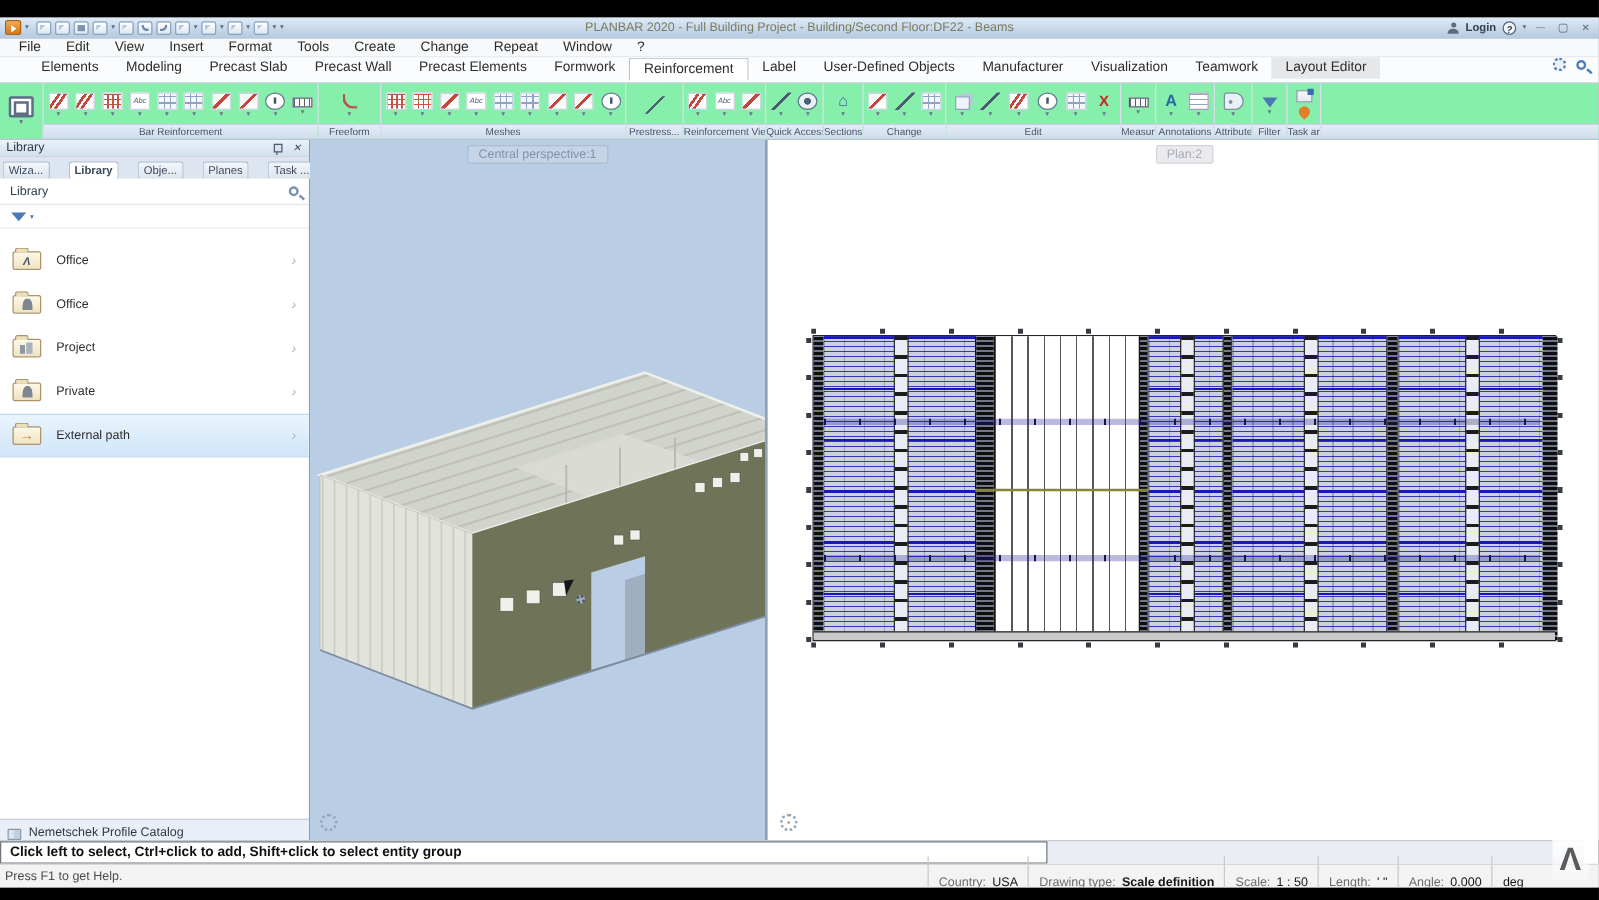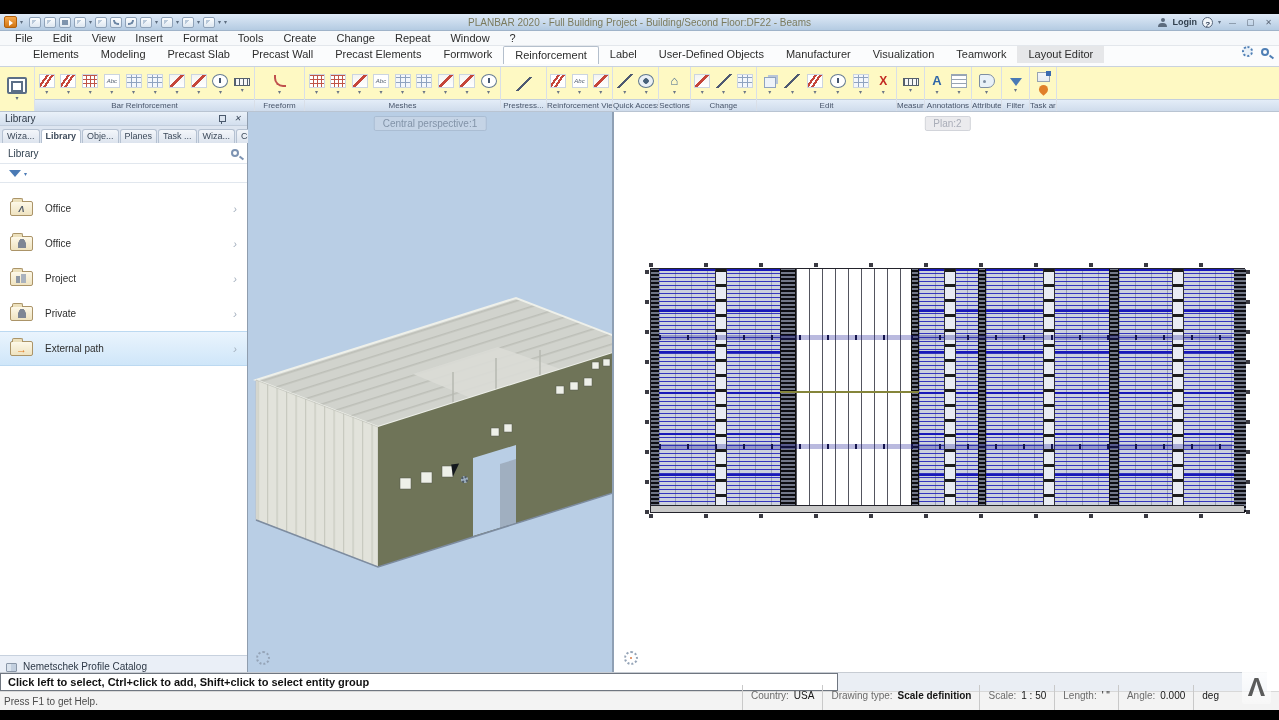--- a/index.html
+++ b/index.html
@@ -47,21 +47,21 @@
     display:flex;align-items:flex-start;font-size:11px;color:#2d2d2d;padding-left:22px}
   .rtab{padding:2px 11px 3px;cursor:pointer;white-space:nowrap}
   .rtab.active{background:#fff;border:1px solid #b4bfcc;border-bottom:none;border-radius:2px 2px 0 0;position:relative;z-index:2}
   .rtab.shaded{background:#e6e7e9}
   .tab-right{margin-left:auto;display:flex;gap:8px;align-items:center;padding-right:10px}
   .gear{width:11px;height:11px;border-radius:50%;border:2px dotted #4f7fb5;background:#eaf1f8}
   .mag{width:8px;height:8px;border:2px solid #4f7fb5;border-radius:50%;position:relative}
   .mag::after{content:"";position:absolute;left:6px;top:6px;width:5px;height:2px;background:#4f7fb5;transform:rotate(40deg)}
 
   
-  .ribbon{position:absolute;top:52px;left:0;right:0;height:46px;background:#fef9c3;
+  .ribbon{position:absolute;top:52px;left:0;right:0;height:46px;background:#86efac;
     border-top:1px solid #c9d2de;border-bottom:1px solid #b9c4d2;display:flex}
   .bigbtn{width:35px;display:flex;flex-direction:column;align-items:center;justify-content:center;
     border-right:1px solid #dbe1e9;gap:2px}
   .cube{width:20px;height:17px;border:2px solid #5b6e86;border-radius:2px;position:relative;background:#fff}
   .cube::after{content:"";position:absolute;left:2px;top:2px;width:8px;height:7px;border:2px solid #5b6e86}
   .bigcar{font-size:6px;color:#5d6d80;line-height:5px}
   .rgroup{display:flex;flex-direction:column;border-right:1px solid #d9dfe8}
   .g0{width:220px}.g1{width:50px}.g2{width:196px}.g3{width:46px}.g4{width:66px}.g5{width:46px}
   .g6{width:32px}.g7{width:66px}.g8{width:140px}.g9{width:28px}.g10{width:47px}.g11{width:30px}
   .g12{width:28px}.g13{width:27px}.gfill{flex:1;display:flex;flex-direction:column}
@@ -104,21 +104,21 @@
   
   .panel{position:absolute;left:0;top:98px;width:248px;height:560px;background:#f2f5fa;
     border-right:1px solid #8f9dae;display:flex;flex-direction:column;font-size:10px}
   .pheader{height:14px;background:linear-gradient(#eaf1f9,#d3dfee);border-bottom:1px solid #c1cddc;
     display:flex;align-items:center;padding:0 5px;color:#2e3947}
   .pin{width:7px;height:10px;margin-left:auto;position:relative}
   .pin::before{content:"";position:absolute;left:1px;top:1px;width:5px;height:5px;border:1px solid #4b5a6d;background:#dbe4ef}
   .pin::after{content:"";position:absolute;left:3px;top:7px;width:1px;height:3px;background:#4b5a6d}
   .pclose{width:9px;margin-left:8px;color:#3c4a5c;font-size:8px;text-align:center}
   .pclose::after{content:"✕"}
-  .ptabs{display:flex;height:17px;background:#dde5f0;align-items:flex-end;padding:2px 2px 0;gap:1px;font-size:9px}
+  .ptabs{display:flex;height:17px;background:#dde5f0;align-items:flex-end;padding:2px 2px 0;gap:15px;font-size:9px}
   .ptab{background:linear-gradient(#f3f6fa,#dde4ee);border:1px solid #b5c1d1;border-bottom:none;
     border-radius:3px 3px 0 0;padding:1px 4px 2px;color:#3d4a5a;white-space:nowrap}
   .ptab.active{background:#fff;position:relative;z-index:2;font-weight:bold}
   .psearch{height:21px;background:#fff;border-bottom:1px solid #e1e7ee;display:flex;align-items:center;
     padding:0 8px;color:#30404f}
   .smag{margin-left:auto;width:8px;height:8px;border:2px solid #7d93b2;border-radius:50%;position:relative}
   .smag::after{content:"";position:absolute;left:6px;top:6px;width:5px;height:2px;background:#7d93b2;transform:rotate(40deg)}
   .pfilter{height:19px;background:#fff;border-bottom:1px solid #e1e7ee;display:flex;align-items:center;padding:0 9px;gap:3px}
   .pfun{width:0;height:0;border-left:6px solid transparent;border-right:6px solid transparent;border-top:7px solid #4a7ab5}
   .pfun2{font-size:6px;color:#4a7ab5}
@@ -189,21 +189,21 @@
   .tick.rgt{right:-6px;top:-2px;bottom:-2px;width:4px;background:repeating-linear-gradient(0deg,#3a3a42 0 4px,transparent 4px 30px)}
 
   
   .status1{position:absolute;left:0;right:12px;top:658px;height:19px;background:#eaeef4;border-top:1px solid #c7ccd3;display:flex}
   .msgbox{width:838px;background:#fff;border:1px solid #6f7680;font-weight:bold;font-size:11px;
     line-height:16px;padding:0 7px;color:#111;white-space:nowrap;overflow:hidden}
   .status2{position:absolute;left:0;right:0;top:677px;height:19px;background:#f3f3f3;border-top:1px solid #d8d8d8;
     display:flex;align-items:center;font-size:10px;color:#4c4c4c}
   .s2help{padding-left:4px}
   .sfields{margin-left:auto;display:flex;height:100%;align-items:center;margin-right:52px}
-  .sfield{border-left:1px solid #c9c9c9;padding:16px 8px;display:flex;gap:5px;height:100%;align-items:flex-end;white-space:nowrap}
+  .sfield{border-left:1px solid #c9c9c9;padding:16px 8px;display:flex;gap:5px;height:100%;align-items:flex-start;white-space:nowrap}
   .sfield .lab{color:#6b6b6b}
   .sfield .val{color:#161616}
   .sfield .val.bold{font-weight:bold}
   .alogo{position:absolute;right:8px;top:656px;z-index:9;font:bold 26px/34px "Liberation Sans",sans-serif;
     color:#5b5b5b;background:linear-gradient(rgba(255,255,255,.92),rgba(255,255,255,.35));padding:0 6px;border-radius:2px}
 </style>
 </head>
 <body>
 
 <div class="app">

